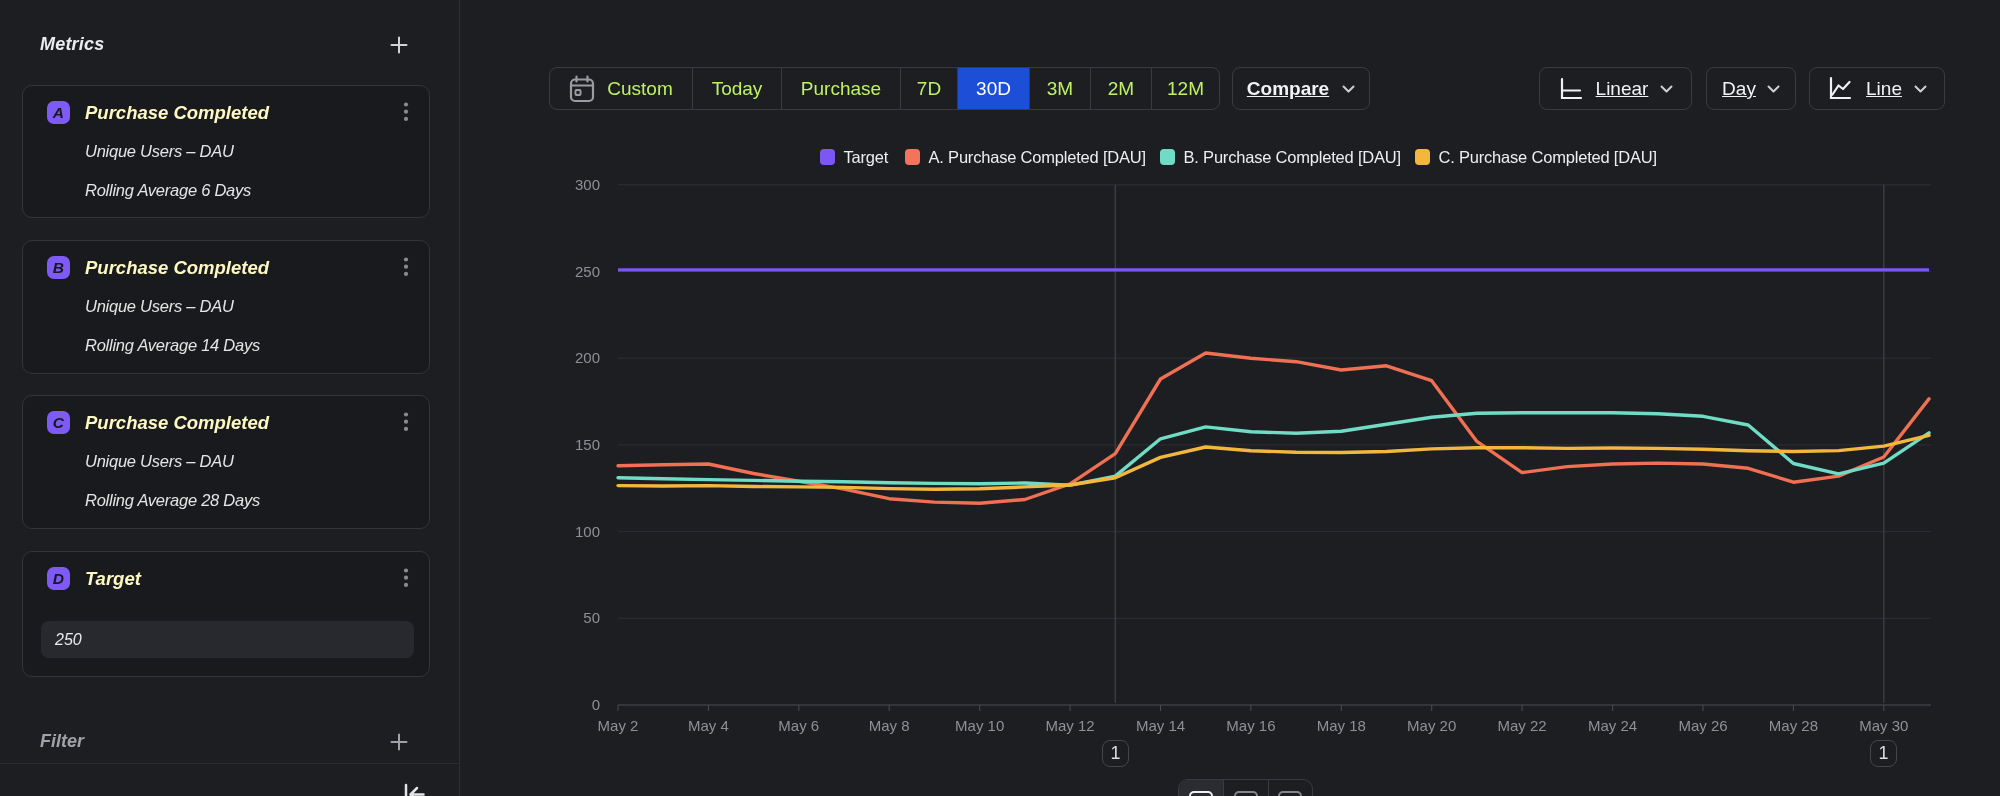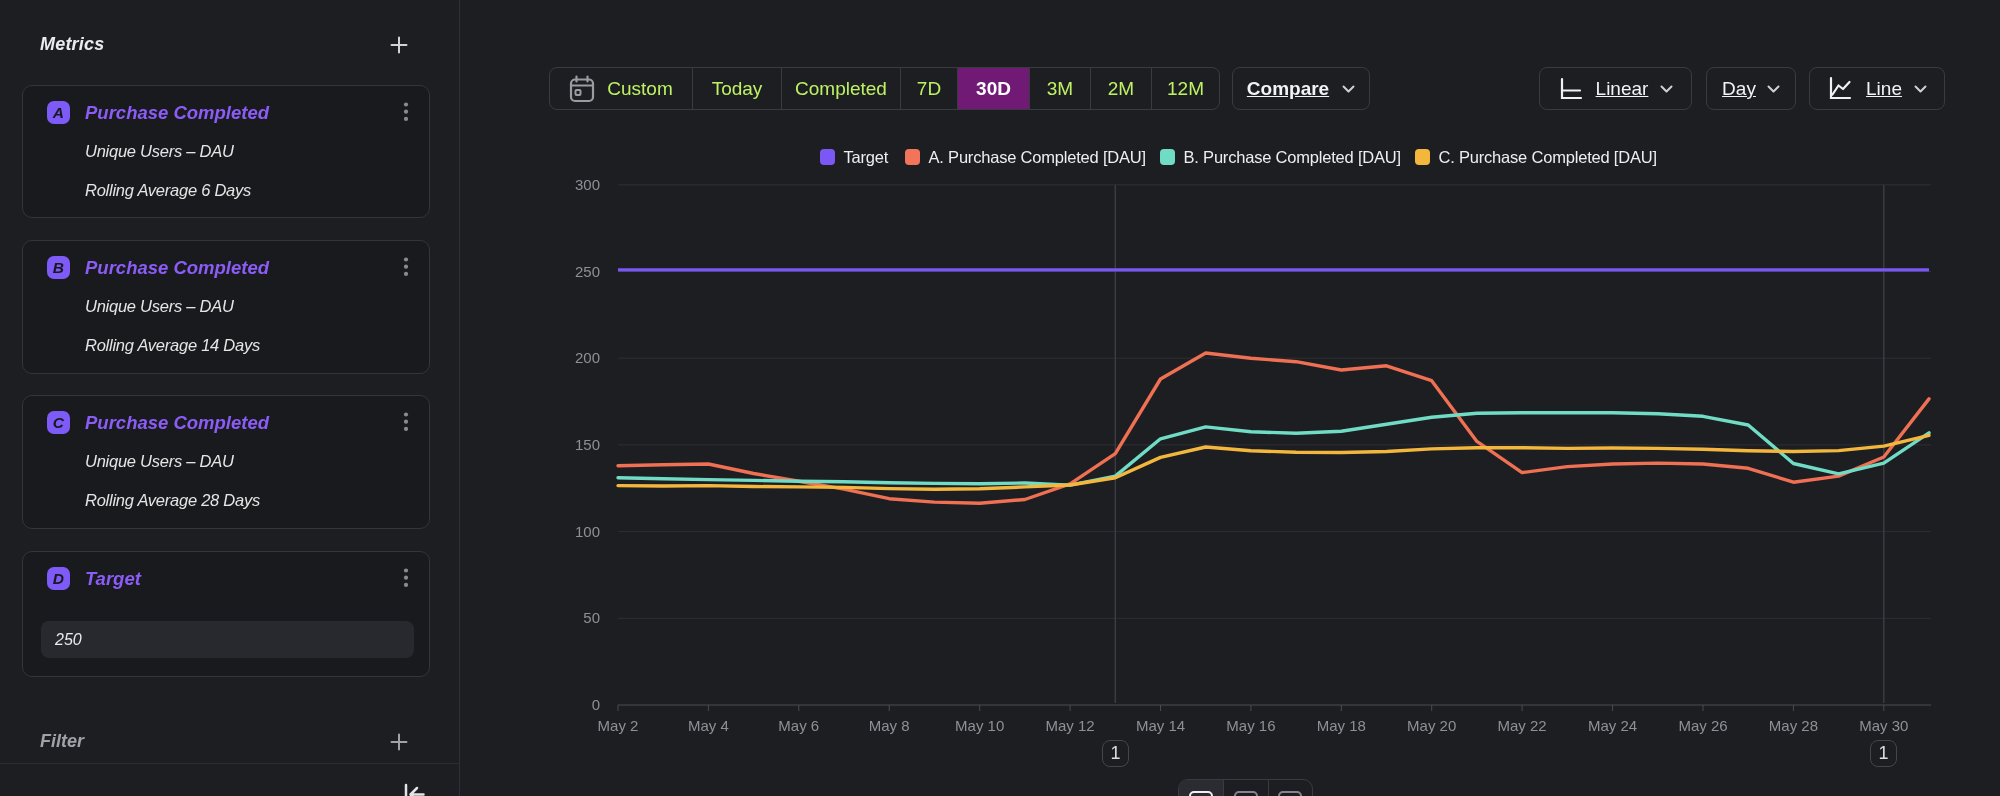--- a/index.html
+++ b/index.html
@@ -7,34 +7,34 @@
 #sidebar { position:absolute; left:0; top:0; width:460px; height:796px;
   background:#1d1e22; border-right:1px solid #303136;font-style:italic; }
 .mtitle { position:absolute; left:40px; top:34px; font-size:18px; font-weight:700;
   color:#e9ebed; letter-spacing:.2px; }
 .card { position:absolute; left:22px; width:408px; background:#191a1e;
   border:1px solid #34353b; border-radius:10px; }
 .badge { position:absolute; left:24px; top:15px; width:22.5px; height:23px;
   border-radius:7px; background:#7e5bf7; color:#17181c; font-size:15.5px; font-weight:700;
   display:flex; align-items:center; justify-content:center; }
 .ctitle { position:absolute; left:62px; top:16px; font-size:18.5px; font-weight:700;
-  color:#8b5cf6; }
+  color:#fef9c3; }
 .kebab { position:absolute; right:20px; top:15px; }
 .crow { position:absolute; left:62px; font-size:16.5px; color:#e5e5e5; letter-spacing:-0.25px; }
 .cinput { position:absolute; left:18px; top:69px; width:373px; height:37px;
   background:#28292e; border-radius:8px; color:#e8eaec; font-size:16px;
   line-height:37px; padding-left:14px; }
 .filter { position:absolute; left:40px; top:731px; font-size:18px; font-weight:700;
   color:#a0a2a7; }
 #segbar { position:absolute; left:549px; top:67px; height:43px; display:flex;
   border:1px solid #3a3b41; border-radius:8px; overflow:hidden; }
 .seg { height:41px; display:flex; align-items:center; justify-content:center;
   font-size:19px; color:#bef264; border-left:1px solid #3a3b41; gap:12px; }
 .seg:first-child { border-left:none; }
-.seg.sel { background:#701a75; color:#ffffff; font-weight:700; }
+.seg.sel { background:#1d4ed8; color:#ffffff; font-weight:400; }
 .btn { position:absolute; top:67px; height:43px; border:1px solid #3a3b41;
   border-radius:8px; display:flex; align-items:center; justify-content:center;
   color:#f2f3f5; font-size:19px;text-decoration:underline; }
 .litem { position:absolute; top:148px; height:18px; display:flex; align-items:center;
   font-size:16.5px; color:#eceef0; letter-spacing:-0.2px; }
 .lsw { width:14.5px; height:15.5px; border-radius:4px; margin-right:9px; display:inline-block; flex:none; }
 .axlab { font-size:15px; fill:#8e9095; }
 .annbox { position:absolute; top:740px; width:27px; height:27px; background:#1d1e22;
   border:1px solid #45464b; border-radius:8px; color:#dcdde0; font-size:18px;
   display:flex; align-items:center; justify-content:center; }
@@ -157,21 +157,21 @@
       </svg></div>
 </div>
 <div id="segbar">
   <div class="seg" style="width:142px"><svg width="26" height="28" viewBox="0 0 26 28" fill="none">
         <rect x="2" y="4.5" width="22" height="21.5" rx="4" stroke="#9b9ca1" stroke-width="2.2"></rect>
         <path d="M7.5 1.5v5M18.5 1.5v5" stroke="#9b9ca1" stroke-width="2.2" stroke-linecap="round"></path>
         <path d="M2 10.5h22" stroke="#9b9ca1" stroke-width="2.2"></path>
         <rect x="6.5" y="15" width="5" height="5" rx="1" stroke="#9b9ca1" stroke-width="2"></rect>
       </svg>Custom</div>
   <div class="seg" style="width:89px">Today</div>
-  <div class="seg" style="width:119px">Completed</div>
+  <div class="seg" style="width:119px">Purchase</div>
   <div class="seg" style="width:57px">7D</div>
   <div class="seg sel" style="width:72px">30D</div>
   <div class="seg" style="width:61px">3M</div>
   <div class="seg" style="width:61px">2M</div>
   <div class="seg" style="width:68px">12M</div>
 </div>
 <div class="btn" style="left:1232px;width:138px;font-weight:700;gap:13px">Compare <svg width="13" height="8" viewBox="0 0 13 8" fill="none">
       <path d="M1.5 1.5L6.5 6.5L11.5 1.5" stroke="#cfd0d4" stroke-width="2" stroke-linecap="round" stroke-linejoin="round"></path>
     </svg></div>
 <div class="btn" style="left:1539px;width:153px;gap:12px"><svg width="26" height="26" viewBox="0 0 26 26" fill="none">

